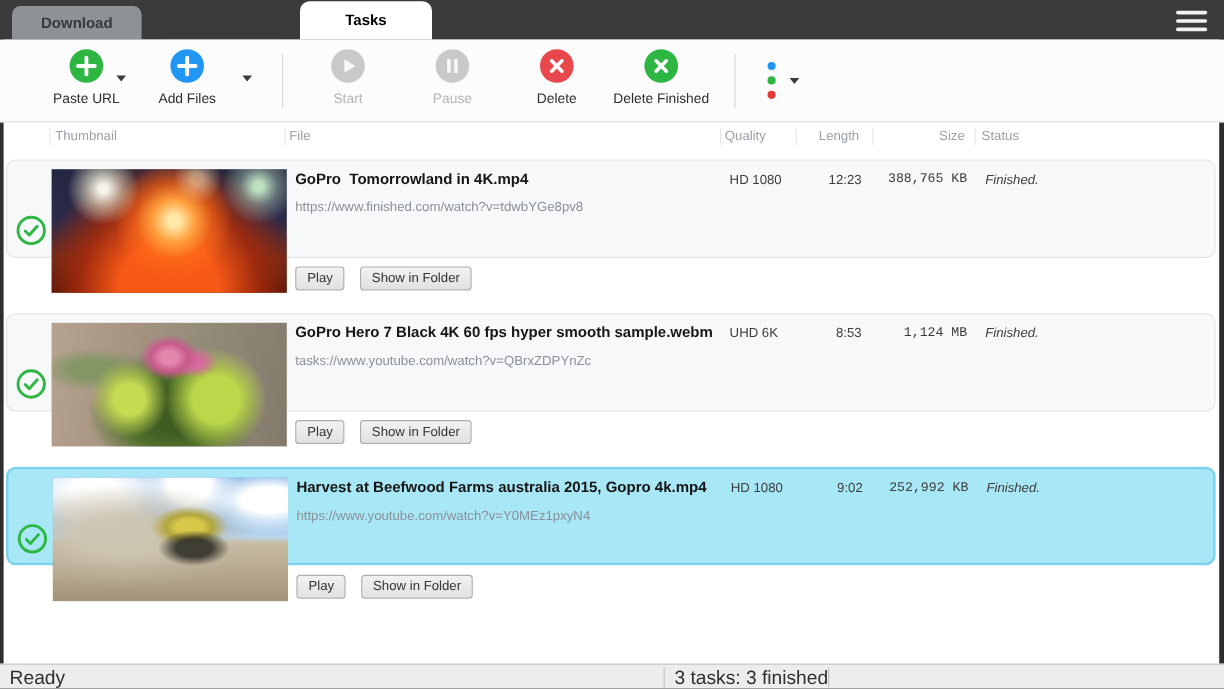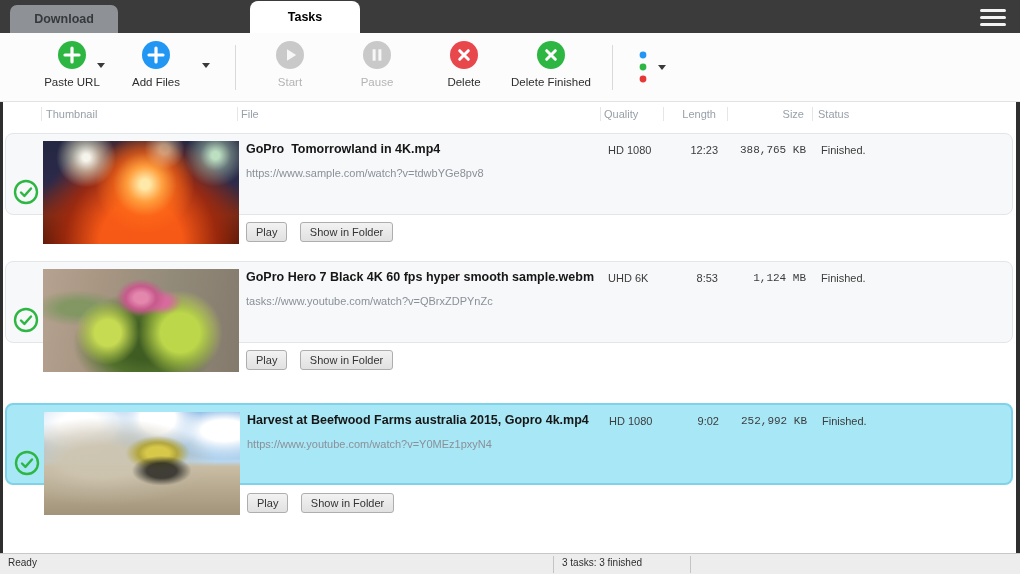--- a/index.html
+++ b/index.html
@@ -30,35 +30,35 @@
   .dots3 { position:absolute; }
 
   
   .thead { position:absolute; left:0; top:103px; width:100%; height:24px; font-size:11px; color:#98a0a8; }
   .thead span { position:absolute; top:0; line-height:22px; cursor:default; }
   .hsep { position:absolute; top:4px; width:1px; height:14px; background:#e4e6e9; }
 
   
   .row { position:absolute; left:5px; width:1008px; height:82px; background:#f7f8fa;
          border:1px solid #e3e6e9; border-radius:8px; cursor:pointer; }
-  .row.selected { background:#a8e7f6; border:2px solid #7ed2ea;margin-top:14px; }
+  .row.selected { background:#a8e7f6; border:2px solid #7ed2ea; }
   .r1 { top:133px; } .r2 { top:261px; } .r3 { top:389px; }
   .check { position:absolute; left:7px; top:45px; width:26px; height:26px; }
   .thumb { position:absolute; left:37px; top:7px; width:196px; height:103px; background-color:#555; }
   .ftitle { position:absolute; left:240px; top:8px; font-size:12.5px; font-weight:700; color:#161616; white-space:pre; }
   .furl { position:absolute; left:240px; top:33px; font-size:11px; color:#8a9098; }
   .actions { position:absolute; left:240px; top:88px; }
   .actions button { font-family:"Liberation Sans", sans-serif; font-size:11px; color:#333;
                     background:linear-gradient(#f2f2f2,#e1e1e1); border:1px solid #aeaeae; border-radius:3px;
                     padding:3px 9px; margin-right:8px; cursor:pointer; }
   .meta { position:absolute; top:10px; font-size:11px; color:#3c3c3c; }
   .m-quality { left:602px; }
   .m-length  { left:632px; width:80px; text-align:right; }
   .m-size    { left:680px; width:120px; text-align:right;font-family:Liberation Mono, monospace; }
-  .m-status  { left:815px; }
+  .m-status  { left:815px;font-style:italic; }
 
   
   .th-fireworks { background:
       radial-gradient(circle at 22% 16%, rgba(255,255,245,.95) 0 2%, rgba(255,250,215,.55) 8%, rgba(255,250,220,0) 17%),
       radial-gradient(circle at 88% 14%, rgba(215,255,215,.85) 0 2%, rgba(215,255,215,.35) 8%, rgba(215,255,215,0) 16%),
       radial-gradient(circle at 62% 8%, rgba(255,240,200,.5) 0 3%, rgba(255,240,200,0) 13%),
       radial-gradient(circle at 52% 42%, #ffe9a8 0 4%, #ff9e3d 15%, rgba(255,110,25,.6) 27%, rgba(200,60,20,0) 42%),
       radial-gradient(ellipse at 50% 100%, rgba(255,92,22,.95) 0 30%, rgba(165,42,12,.85) 55%, rgba(80,20,10,0) 78%),
       linear-gradient(180deg, #232741 0%, #2c2a4a 40%, #6e2a1a 72%, #471507 100%); }
   .th-flowers { background:
@@ -73,21 +73,21 @@
       radial-gradient(ellipse at 60% 57%, rgba(40,40,35,.85) 0 9%, rgba(40,40,35,0) 18%),
       radial-gradient(ellipse at 58% 40%, #d8c84a 0 7%, #b2a63e 12%, rgba(178,166,62,0) 20%),
       radial-gradient(ellipse at 30% 48%, rgba(205,196,175,.95) 0 20%, rgba(195,185,165,.5) 38%, rgba(195,185,165,0) 58%),
       radial-gradient(ellipse at 18% 12%, #ffffff 0 9%, rgba(255,255,255,.85) 17%, rgba(255,255,255,0) 32%),
       radial-gradient(ellipse at 58% 6%, #ffffff 0 11%, rgba(255,255,255,0) 27%),
       radial-gradient(ellipse at 92% 18%, #ffffff 0 9%, rgba(255,255,255,0) 24%),
       linear-gradient(180deg, #4e92d8 0%, #7db4e6 30%, #b9d7ef 48%, #c9bda4 53%, #b3a68c 78%, #a2947a 100%); }
 
   
   .statusbar { position:absolute; left:0; bottom:0; width:100%; height:21px; background:#ededee;
-               border-top:1px solid #c8c8c8; font-size:10px; color:#2f2f2f; }
+               border-top:1px solid #c8c8c8; font-size:16px; color:#2f2f2f; }
   .statusbar .sleft { position:absolute; left:8px; top:3px; }
   .statusbar .sright { position:absolute; left:562px; top:3px; }
   .sdiv { position:absolute; top:2px; width:1px; height:17px; background:#c4c4c4; }
 </style>
 </head>
 <body>
 
 <div class="window">
   <div class="content"></div>
 
@@ -181,21 +181,21 @@
     <span style="left:818px">Status</span>
   </div>
 
   <div class="row r1">
     <svg class="check" viewBox="0 0 26 26">
       <circle cx="13" cy="13" r="11" fill="none" stroke="#2db742" stroke-width="2.4"></circle>
       <path d="M8 13.5l3.4 3.4 6.6-7.4" fill="none" stroke="#2db742" stroke-width="2.4" stroke-linecap="round" stroke-linejoin="round"></path>
     </svg>
     <div class="thumb th-fireworks"></div>
     <div class="ftitle">GoPro  Tomorrowland in 4K.mp4</div>
-    <div class="furl">https://www.sample.com/watch?v=tdwbYGe8pv8</div>
+    <div class="furl">https://www.finished.com/watch?v=tdwbYGe8pv8</div>
     <div class="actions">
       <button>Play</button>
       <button>Show in Folder</button>
     </div>
     <div class="meta m-quality">HD 1080</div>
     <div class="meta m-length">12:23</div>
     <div class="meta m-size">388,765 KB</div>
     <div class="meta m-status">Finished.</div>
   </div>
 

